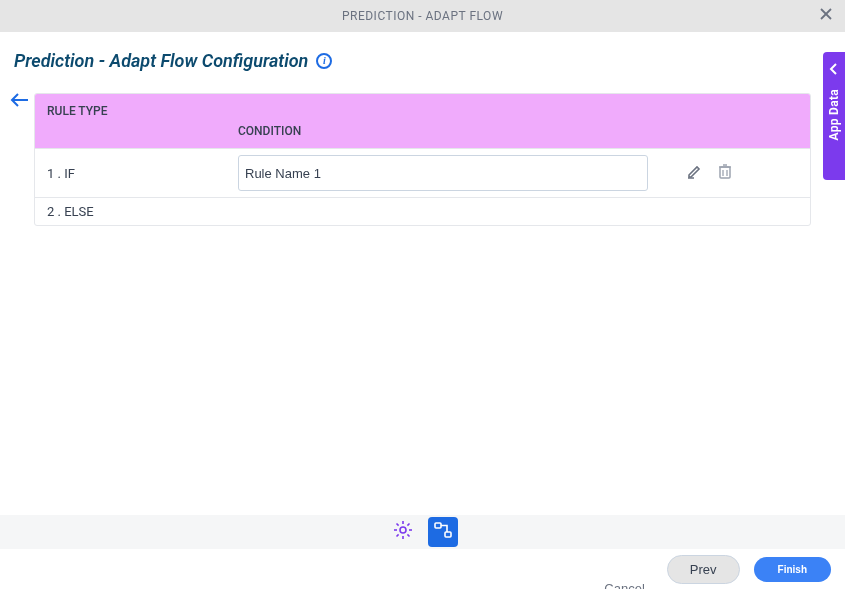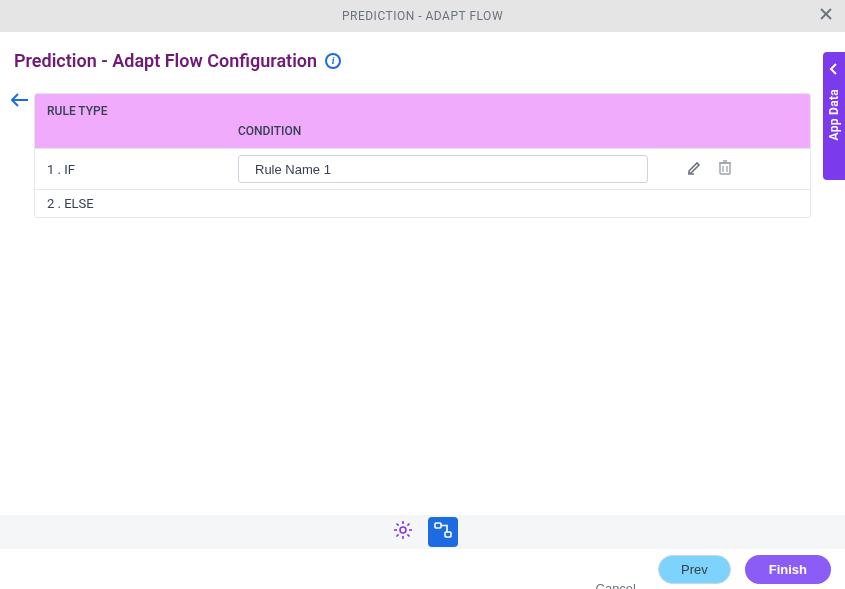--- a/index.html
+++ b/index.html
@@ -27,21 +27,22 @@
     position: relative;
   }
   .page-title-row {
     display: flex;
     align-items: center;
     gap: 8px;
   }
   .page-title {
     font-size: 18px;
     font-weight: 600;
-    color: #701a75;
+    color: #0c4a6e;
+    font-style: italic;
   }
   .info-icon {
     width: 16px;
     height: 16px;
     border: 2px solid #1d6be3;
     border-radius: 50%;
     color: #1d6be3;
     font-size: 10px;
     font-weight: 700;
     display: flex;
@@ -87,24 +88,24 @@
     font-size: 13px;
     color: #374151;
     padding-left: 4px;
   }
   .condition-input {
     flex: 1;
     max-width: 410px;
   }
   .condition-input input {
     width: 100%;
-    height: 28px;
+    height: 36px;
     border: 1px solid #cbd5e1;
     border-radius: 3px;
-    padding: 0 16px;
+    padding: 0 6px;
     font-size: 13px;
     color: #374151;
     outline: none;
   }
   .row-actions {
     width: 90px;
     display: flex;
     justify-content: flex-end;
     gap: 12px;
     padding-right: 4px;
@@ -174,33 +175,33 @@
   .btn-text {
     background: none;
     border: none;
     color: #6b7280;
     font-size: 13px;
     cursor: pointer;
     padding: 6px 8px;
     margin-top: 38px;
   }
   .btn-outline {
-    background: #7dd3fc;
+    background: #e5e5e5;
     border: 1px solid #cbd5e1;
     color: #374151;
     font-size: 13px;
     border-radius: 16px;
     padding: 6px 22px;
     cursor: pointer;
   }
   .btn-primary {
-    background: #8b5cf6;
+    background: #3b82f6;
     border: none;
     color: #fff;
-    font-size: 13px;
+    font-size: 10px;
     font-weight: 600;
     border-radius: 16px;
     padding: 7px 24px;
     cursor: pointer;
   }
 </style>
 </head>
 <body>
 
 <div class="modal-header">

